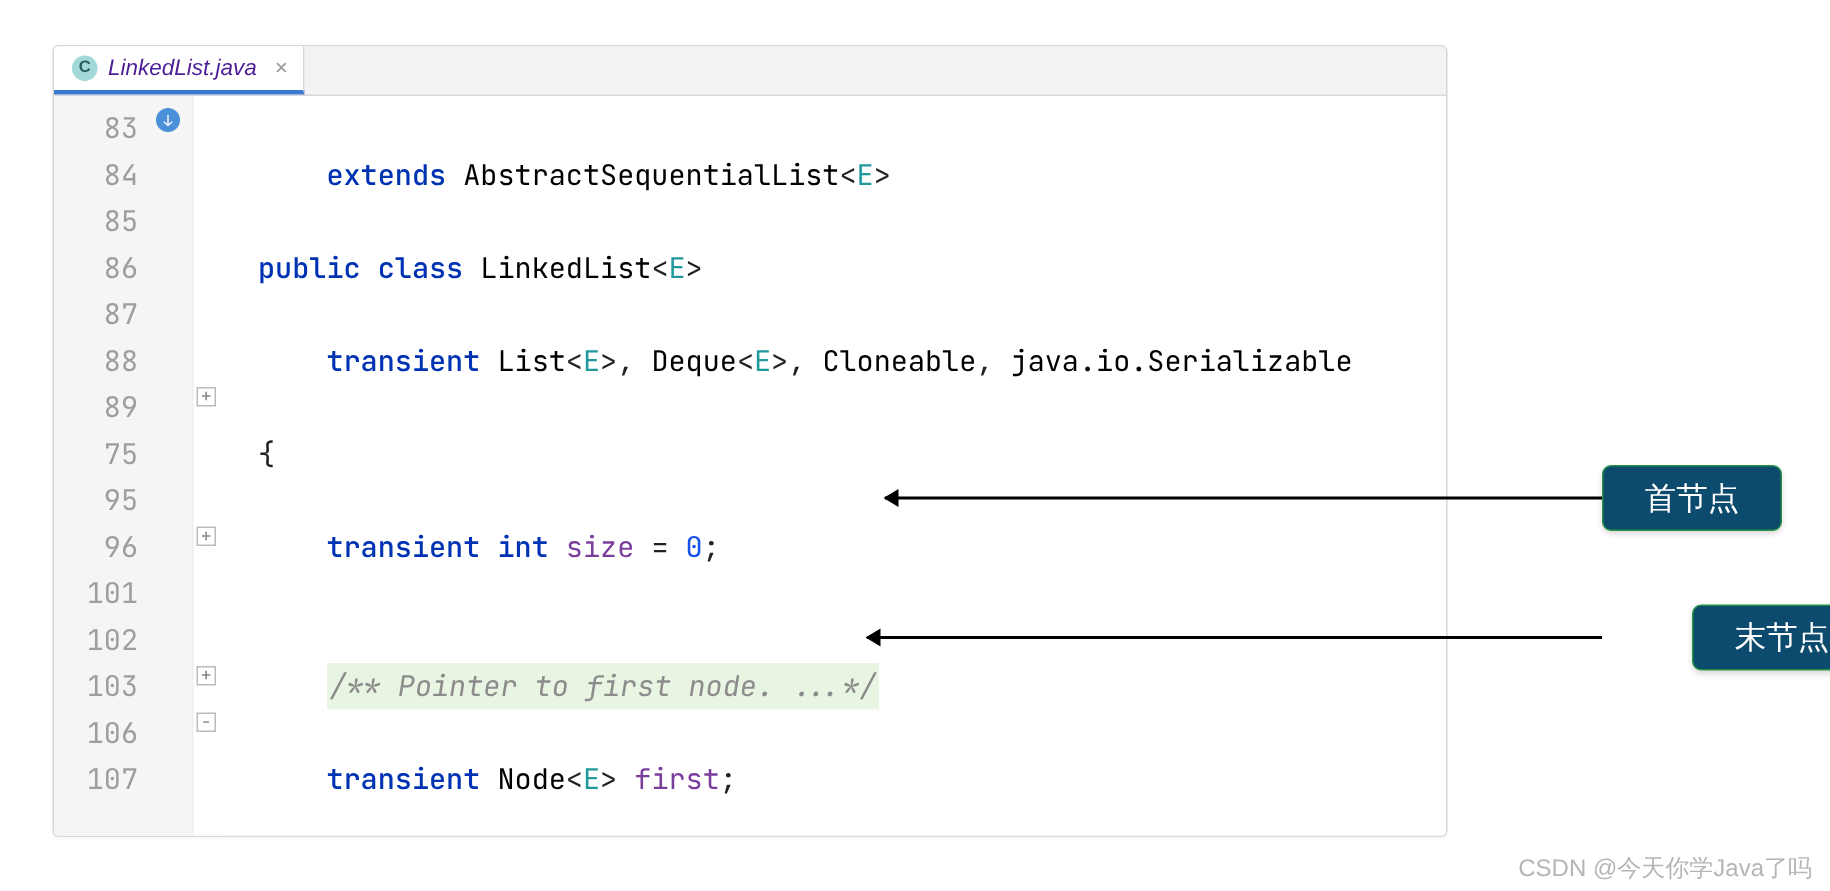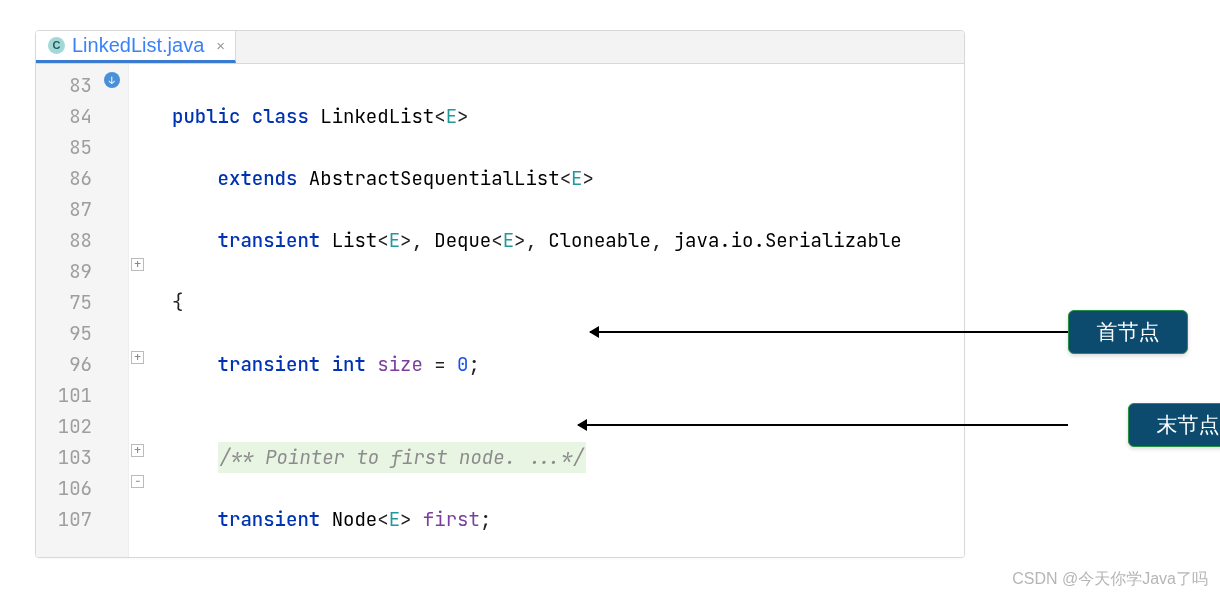--- a/index.html
+++ b/index.html
@@ -44,21 +44,21 @@
       width: 17px; height: 17px;
       border-radius: 50%;
       background: #a2d8d8;
       display: inline-flex;
       align-items: center;
       justify-content: center;
       font-size: 11px;
       font-weight: bold;
       color: #2a5a5a;
     }
-    .tab-label { font-size: 20px; color: #3b82f6; }
+    .tab-label { font-size: 15px; color: #4c1d95; font-style: italic; }
     .close-x { font-size: 15px; color: #999; margin-left: 5px; }
     .code-area {
       flex: 1;
       display: flex;
       font-family: "JetBrains Mono","Consolas",monospace;
       font-size: 19px;
       line-height: 31px;
       background: #fff;
     }
     .gutter {
@@ -189,22 +189,22 @@
     <div class="icon-col">
       <span class="override-icon">↓</span>
     </div>
     <div class="fold-col">
       <span class="fold-mark" style="top:194px">+</span>
       <span class="fold-mark" style="top:287px">+</span>
       <span class="fold-mark" style="top:380px">+</span>
       <span class="fold-mark" style="top:411px">−</span>
     </div>
     <div class="code-body">
+<div>    <span class="kw">extends</span> <span class="typ">AbstractSequentialList</span>&lt;<span class="gen">E</span>&gt;</div>
 <div><span class="kw">public</span> <span class="kw">class</span> <span class="typ">LinkedList</span>&lt;<span class="gen">E</span>&gt;</div>
-<div>    <span class="kw">extends</span> <span class="typ">AbstractSequentialList</span>&lt;<span class="gen">E</span>&gt;</div>
 <div>    <span class="kw">transient</span> <span class="typ">List</span>&lt;<span class="gen">E</span>&gt;, <span class="typ">Deque</span>&lt;<span class="gen">E</span>&gt;, <span class="typ">Cloneable</span>, <span class="typ">java.io.Serializable</span></div>
 <div>{</div>
 <div>    <span class="kw">transient</span> <span class="kw">int</span> <span class="fld">size</span> <span>=</span> <span class="num">0</span>;</div>
 <div></div>
 <div>    <span class="cmt cmt-hl">/** Pointer to first node. ...*/</span></div>
 <div>    <span class="kw">transient</span> <span class="typ">Node</span>&lt;<span class="gen">E</span>&gt; <span class="fld">first</span>;</div>
 <div></div>
 
 
 <div></div>

